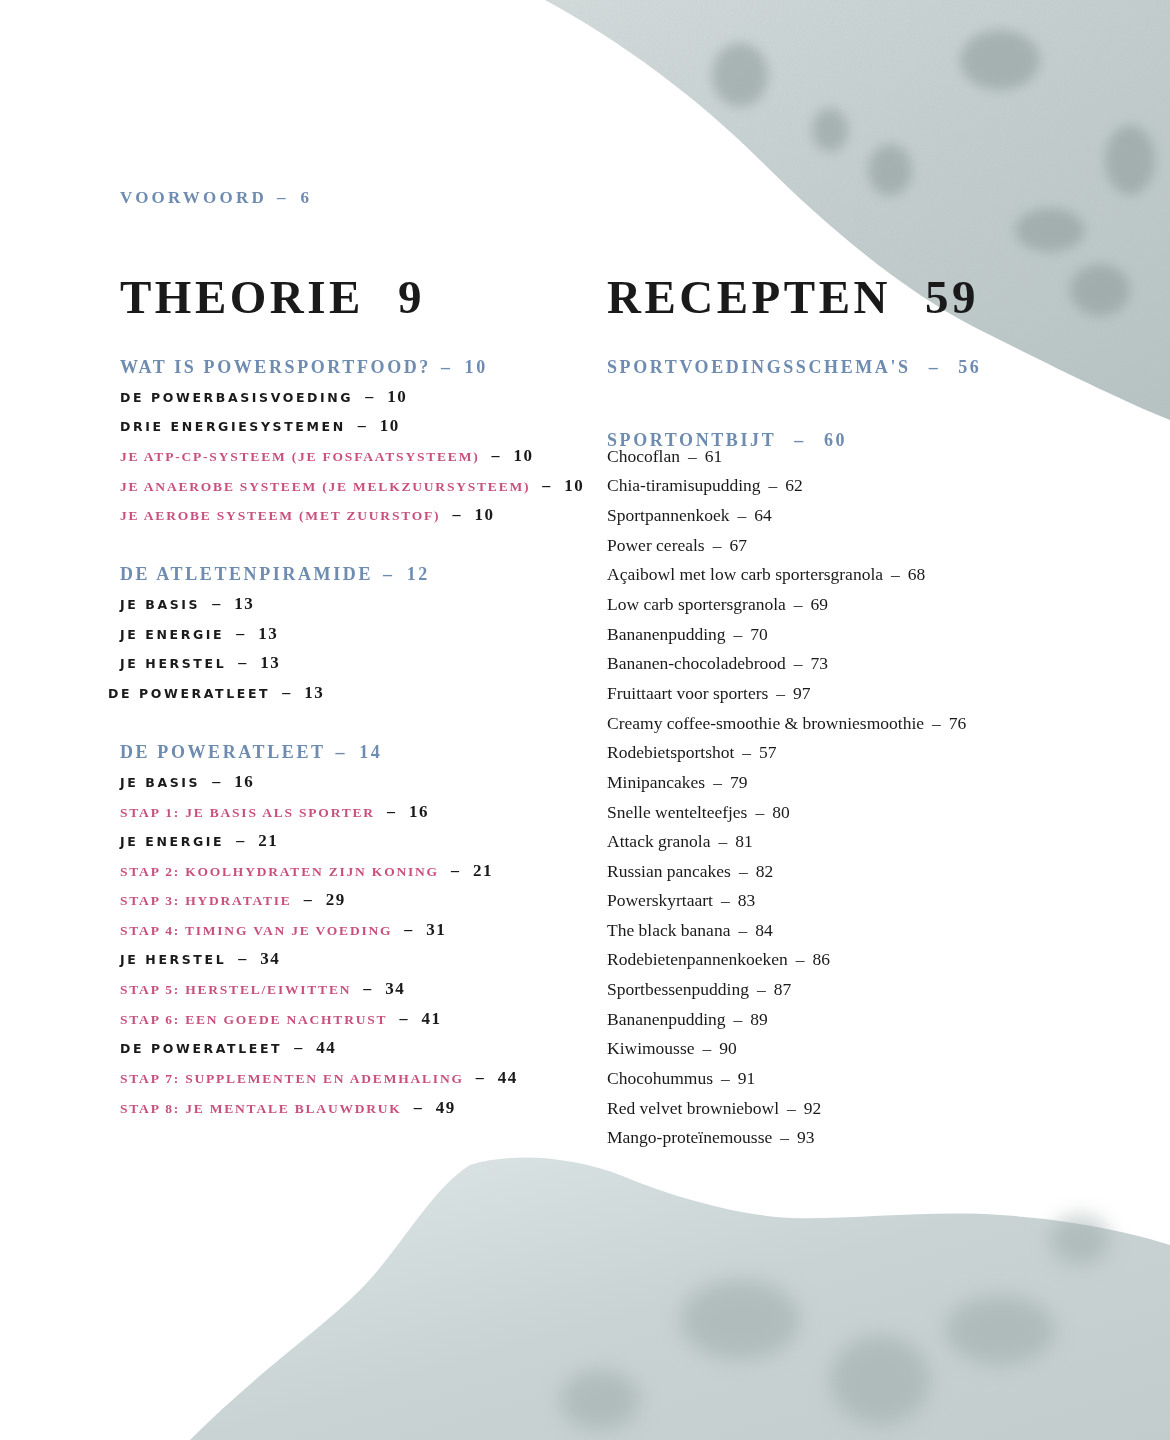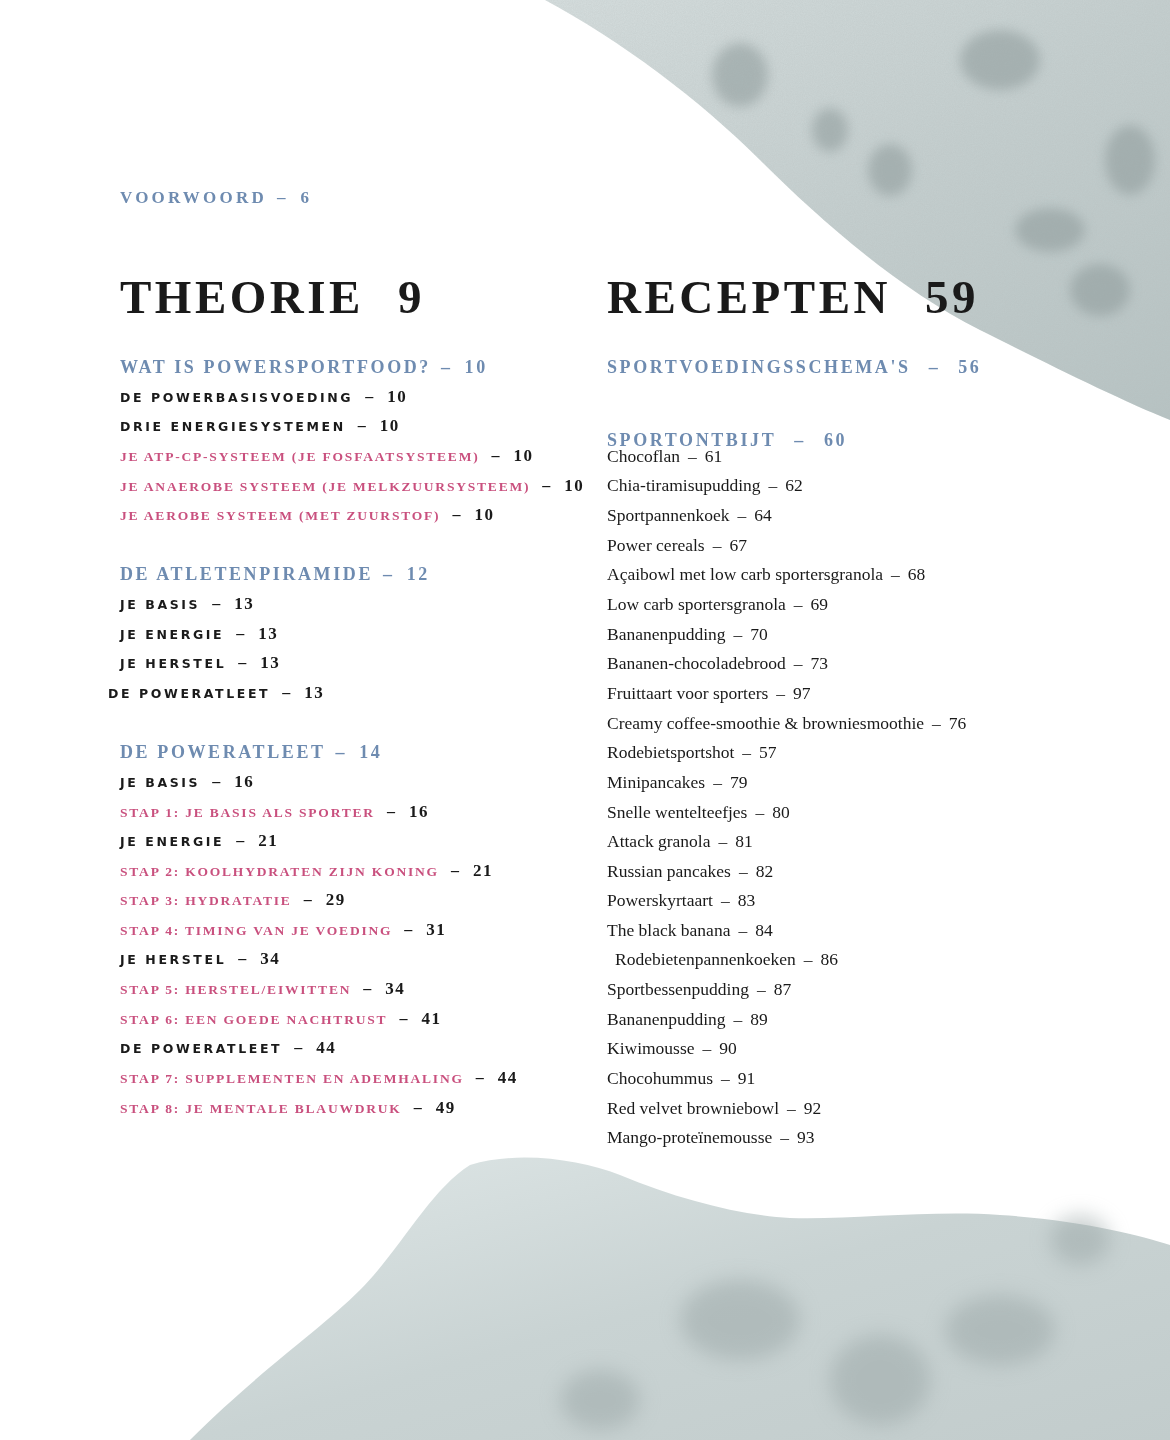--- a/index.html
+++ b/index.html
@@ -171,19 +171,19 @@
 <div class="recipe" style="top:652px;"><span>Bananen-chocoladebrood</span><span class="dash">–</span><span>73</span></div>
 <div class="recipe" style="top:682px;"><span>Fruittaart voor sporters</span><span class="dash">–</span><span>97</span></div>
 <div class="recipe" style="top:712px;"><span>Creamy coffee-smoothie &amp; browniesmoothie</span><span class="dash">–</span><span>76</span></div>
 <div class="recipe" style="top:741px;"><span>Rodebietsportshot</span><span class="dash">–</span><span>57</span></div>
 <div class="recipe" style="top:771px;"><span>Minipancakes</span><span class="dash">–</span><span>79</span></div>
 <div class="recipe" style="top:801px;"><span>Snelle wentelteefjes</span><span class="dash">–</span><span>80</span></div>
 <div class="recipe" style="top:830px;"><span>Attack granola</span><span class="dash">–</span><span>81</span></div>
 <div class="recipe" style="top:860px;"><span>Russian pancakes</span><span class="dash">–</span><span>82</span></div>
 <div class="recipe" style="top:889px;"><span>Powerskyrtaart</span><span class="dash">–</span><span>83</span></div>
 <div class="recipe" style="top:919px;"><span>The black banana</span><span class="dash">–</span><span>84</span></div>
-<div class="recipe" style="top:948px;margin-left:8px;"><span>Rodebietenpannenkoeken</span><span class="dash">–</span><span>86</span></div>
+<div class="recipe" style="top:948px;"><span>Rodebietenpannenkoeken</span><span class="dash">–</span><span>86</span></div>
 <div class="recipe" style="top:978px;"><span>Sportbessenpudding</span><span class="dash">–</span><span>87</span></div>
 <div class="recipe" style="top:1008px;"><span>Bananenpudding</span><span class="dash">–</span><span>89</span></div>
 <div class="recipe" style="top:1037px;"><span>Kiwimousse</span><span class="dash">–</span><span>90</span></div>
 <div class="recipe" style="top:1067px;"><span>Chocohummus</span><span class="dash">–</span><span>91</span></div>
 <div class="recipe" style="top:1097px;"><span>Red velvet browniebowl</span><span class="dash">–</span><span>92</span></div>
 <div class="recipe" style="top:1126px;"><span>Mango-proteïnemousse</span><span class="dash">–</span><span>93</span></div>
 
 </body></html>

